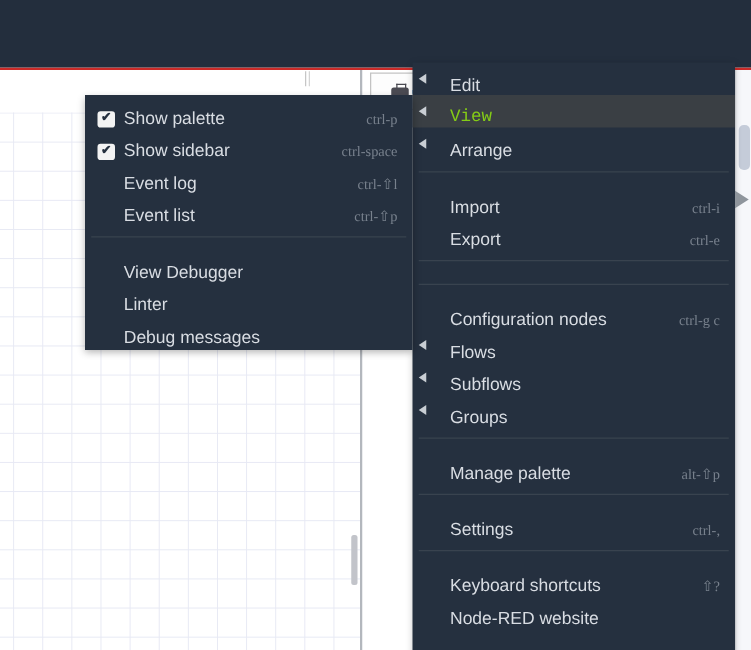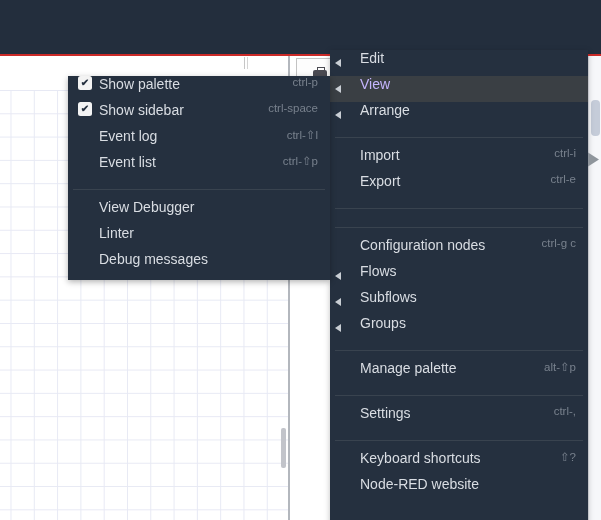--- a/index.html
+++ b/index.html
@@ -66,29 +66,29 @@
   .menu {
     position:absolute; left:330px; top:50px; width:258px; height:478px;
     background:#25303f; z-index:10; box-shadow:0 2px 6px rgba(0,0,0,0.25);
   }
   .submenu {
     position:absolute; left:68px; top:76px; width:262px; height:204px;
     background:#25303f; z-index:11; box-shadow:0 2px 6px rgba(0,0,0,0.3);
     padding-top:0;
   }
   .mi {
-    position:relative; height:26px; display:flex; align-items:flex-start;
+    position:relative; height:26px; display:flex; align-items:flex-end;
     padding:0 12px 0 30px; cursor:pointer;
   }
   .submenu .mi { padding:0 12px 0 10px; }
   .mi-label { color:#d9dde3; font-size:14px; white-space:nowrap; }
   .mi.highlight { background:#3a3f44; }
-  .mi.highlight .mi-label { color:#c4b5fd; }
+  .mi.highlight .mi-label { color:#84cc16;font-family:Liberation Mono, monospace; }
   .mi-shortcut {
-    margin-left:auto; font-family:Liberation Sans, sans-serif;
+    margin-left:auto; font-family:Liberation Serif, serif;
     font-size:11.5px; color:#78818d; white-space:nowrap; padding-left:10px;
   }
   .sep { height:19px; display:flex; align-items:center; }
   .sep-line { height:1px; background:#39434f; flex:1; margin:0 5px; }
 
   .arrow-l {
     position:absolute; left:5px; top:50%; transform:translateY(-50%);
     width:0; height:0; border-top:4.5px solid transparent;
     border-bottom:4.5px solid transparent; border-right:6.5px solid #c9ced4;
   }

